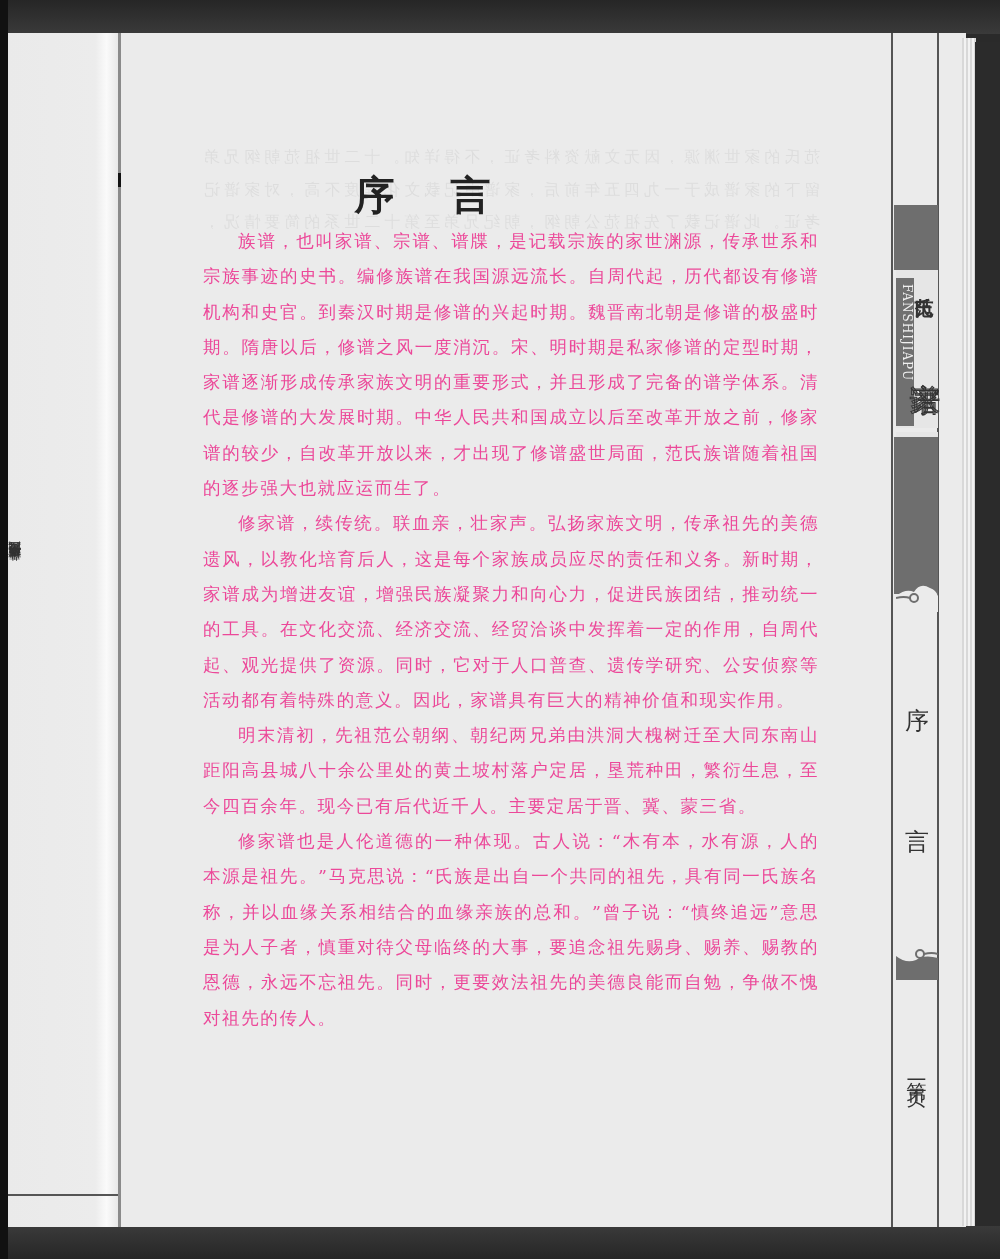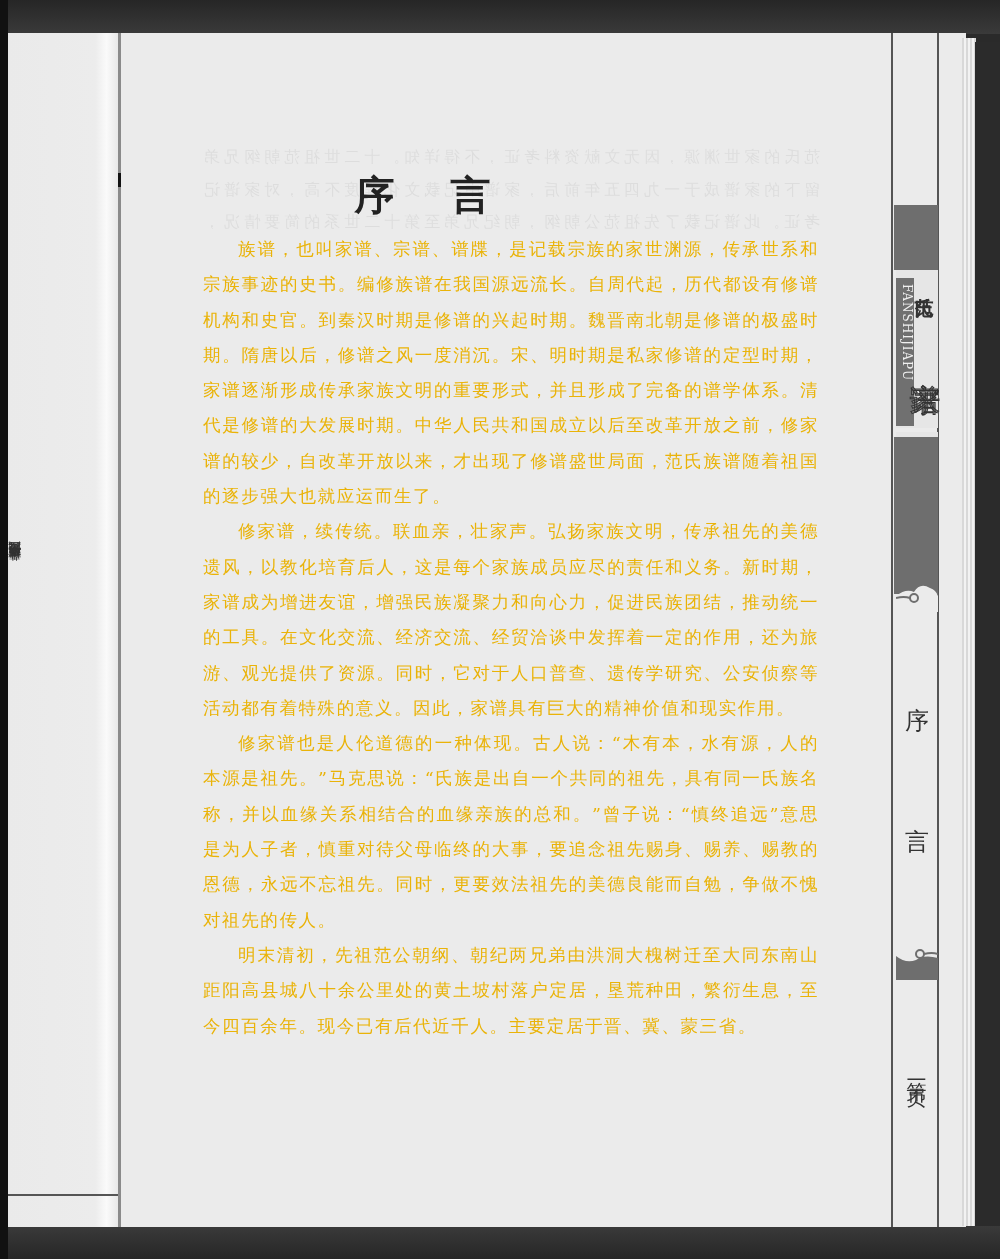--- a/index.html
+++ b/index.html
@@ -34,22 +34,22 @@
   .page-stack-shadow { position: absolute; left: 975px; top: 42px; width: 25px; height: 1184px; background: #2b2b2b; }
 
   .ghost { position: absolute; left: 200px; width: 620px; font-size: 16px; color: rgba(0,0,0,0.06); letter-spacing: 4px; white-space: nowrap; overflow: hidden; transform: scaleX(-1); }
 
   .title {
     position: absolute; left: 0; top: 168px; width: 845px; text-align: center;
     font-family: "DejaVu Sans", sans-serif; font-size: 40px; font-weight: bold; color: #222;
     letter-spacing: 56px; text-indent: 56px; margin-left: -121px; padding-left: 121px; box-sizing: content-box;
   }
   .body-text {
-    position: absolute; left: 203px; top: 232px; width: 616px;
-    font-size: 17.5px; line-height: 35.3px; color: #eab308;
+    position: absolute; left: 203px; top: 224px; width: 616px;
+    font-size: 17.5px; line-height: 35.3px; color: #ec4899;
     text-align: justify; text-justify: inter-character; letter-spacing: 1.6px;
   }
   .body-text p { margin: 0; text-indent: 2em; }
 
   
   .tab-line { position: absolute; top: 33px; width: 2px; height: 1194px; background: #555; }
   .tab-dark { position: absolute; left: 894px; width: 44px; background: #6e6e6e; }
   .tab-label-box {
     position: absolute; left: 896px; top: 270px; width: 42px; height: 158px; background: #e6e6e6;
   }
@@ -96,23 +96,23 @@
 <div class="page-stack-shadow"></div>
 
 <div class="ghost" style="top:147px;">范氏的家世渊源，因无文献资料考证，不得详知。十二世祖范朝纲兄弟来至</div>
 <div class="ghost" style="top:180px;">留下的家谱成于一九四五年前后，家谱中记载文化程度不高，对家谱记录</div>
 <div class="ghost" style="top:212px;">考证。此谱记载了先祖范公朝纲，朝纪兄弟至第十二世系的简要情况，至此</div>
 
 <div class="title">序言</div>
 
 <div class="body-text">
   <p>族谱，也叫家谱、宗谱、谱牒，是记载宗族的家世渊源，传承世系和宗族事迹的史书。编修族谱在我国源远流长。自周代起，历代都设有修谱机构和史官。到秦汉时期是修谱的兴起时期。魏晋南北朝是修谱的极盛时期。隋唐以后，修谱之风一度消沉。宋、明时期是私家修谱的定型时期，家谱逐渐形成传承家族文明的重要形式，并且形成了完备的谱学体系。清代是修谱的大发展时期。中华人民共和国成立以后至改革开放之前，修家谱的较少，自改革开放以来，才出现了修谱盛世局面，范氏族谱随着祖国的逐步强大也就应运而生了。</p>
-  <p>修家谱，续传统。联血亲，壮家声。弘扬家族文明，传承祖先的美德遗风，以教化培育后人，这是每个家族成员应尽的责任和义务。新时期，家谱成为增进友谊，增强民族凝聚力和向心力，促进民族团结，推动统一的工具。在文化交流、经济交流、经贸洽谈中发挥着一定的作用，还为旅游、观光提供了资源。同时，它对于人口普查、遗传学研究、公安侦察等活动都有着特殊的意义。因此，家谱具有巨大的精神价值和现实作用。</p>
+  <p>修家谱，续传统。联血亲，壮家声。弘扬家族文明，传承祖先的美德遗风，以教化培育后人，这是每个家族成员应尽的责任和义务。新时期，家谱成为增进友谊，增强民族凝聚力和向心力，促进民族团结，推动统一的工具。在文化交流、经济交流、经贸洽谈中发挥着一定的作用，自周代起、观光提供了资源。同时，它对于人口普查、遗传学研究、公安侦察等活动都有着特殊的意义。因此，家谱具有巨大的精神价值和现实作用。</p>
+  <p>明末清初，先祖范公朝纲、朝纪两兄弟由洪洞大槐树迁至大同东南山距阳高县城八十余公里处的黄土坡村落户定居，垦荒种田，繁衍生息，至今四百余年。现今已有后代近千人。主要定居于晋、冀、蒙三省。</p>
   <p>修家谱也是人伦道德的一种体现。古人说：“木有本，水有源，人的本源是祖先。”马克思说：“氏族是出自一个共同的祖先，具有同一氏族名称，并以血缘关系相结合的血缘亲族的总和。”曾子说：“慎终追远”意思是为人子者，慎重对待父母临终的大事，要追念祖先赐身、赐养、赐教的恩德，永远不忘祖先。同时，更要效法祖先的美德良能而自勉，争做不愧对祖先的传人。</p>
-  <p>明末清初，先祖范公朝纲、朝纪两兄弟由洪洞大槐树迁至大同东南山距阳高县城八十余公里处的黄土坡村落户定居，垦荒种田，繁衍生息，至今四百余年。现今已有后代近千人。主要定居于晋、冀、蒙三省。</p>
 </div>
 
 <div class="tab-line" style="left:891px;"></div>
 <div class="tab-line" style="left:937px;"></div>
 <div class="tab-dark" style="top:205px; height:65px;"></div>
 <div class="tab-label-box">
   <div class="strip"></div>
   <div class="pinyin">FANSHIJIAPU</div>
   <div class="brand-small">范氏</div>
   <div class="brand-big">家谱</div>

